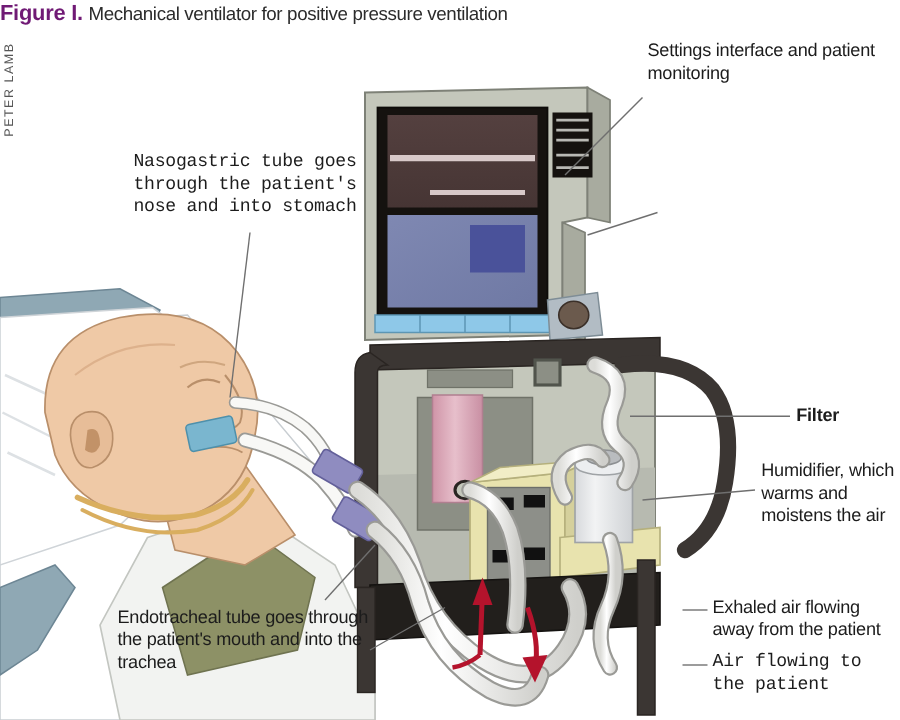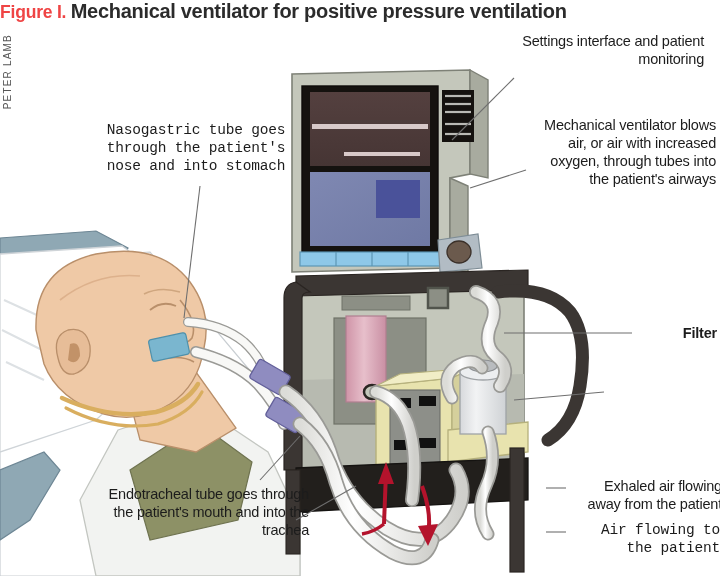--- a/index.html
+++ b/index.html
@@ -22,26 +22,26 @@
     position: absolute;
     left: 0px;
     top: 0px;
     width: 720px;
     height: 24px;
     white-space: nowrap;
   }
   #fig-label {
     font-size: 17.5px;
     font-weight: 700;
-    color: #ef4444;
+    color: #701a75;
     letter-spacing: -0.2px;
   }
   #title-text {
-    font-size: 20px;
-    font-weight: 700;
+    font-size: 15px;
+    font-weight: 400;
     color: #2b2b2b;
     letter-spacing: -0.3px;
   }
   
   #credit {
     position: absolute;
     left: 2px;
     top: 34px;
     font-size: 10px;
     letter-spacing: 1.2px;
@@ -53,21 +53,21 @@
   
   .anno {
     position: absolute;
     font-size: 14.5px;
     line-height: 18px;
     color: #1c1c1c;
     font-weight: 400;
     letter-spacing: -0.2px;
   }
   .anno.center { text-align: center; }
-  .anno.left { text-align: right; }
+  .anno.left { text-align: left; }
 
   #anno-settings  { left: 518px; top: 32px;  width: 186px; }
   #anno-mech      { left: 530px; top: 116px; width: 186px; }
   #anno-naso      { left: 92px;  top: 121px; width: 208px; font-family: Liberation Mono, monospace; }
   #anno-endo      { left: 94px;  top: 485px; width: 215px; }
   #anno-filter    { left: 637px; top: 324px; width: 80px; font-weight: bold; }
   #anno-humid     { left: 609px; top: 368px; width: 112px; }
   #anno-exhaled   { left: 570px; top: 477px; width: 152px; }
   #anno-airflow   { left: 570px; top: 521px; width: 150px; font-family: Liberation Mono, monospace; }
 
@@ -276,26 +276,26 @@
       <line x1="296" y1="520" x2="356" y2="486"></line>
       <line x1="632" y1="333" x2="504" y2="333"></line>
       <line x1="604" y1="392" x2="514" y2="400"></line>
       <line x1="566" y1="488" x2="546" y2="488"></line>
       <line x1="566" y1="532" x2="546" y2="532"></line>
     </g>
   </svg>
 
   <div class="anno left" id="anno-settings">Settings interface and patient monitoring</div>
 
-  <div class="anno left" id="anno-mech">Mechanical ventilator blows air, or air with increased oxygen, through tubes into the patient's airways</div>
 
   <div class="anno center" id="anno-naso">Nasogastric tube goes through the patient's nose and into stomach</div>
 
   <div class="anno left" id="anno-endo">Endotracheal tube goes through the patient's mouth and into the trachea</div>
 
   <div class="anno left" id="anno-filter">Filter</div>
 
+  <div class="anno left" id="anno-humid">Humidifier, which warms and moistens the air</div>
 
   <div class="anno left" id="anno-exhaled">Exhaled air flowing away from the patient</div>
 
   <div class="anno left" id="anno-airflow">Air flowing to the patient</div>
 
 </div>
 
 </body></html>

